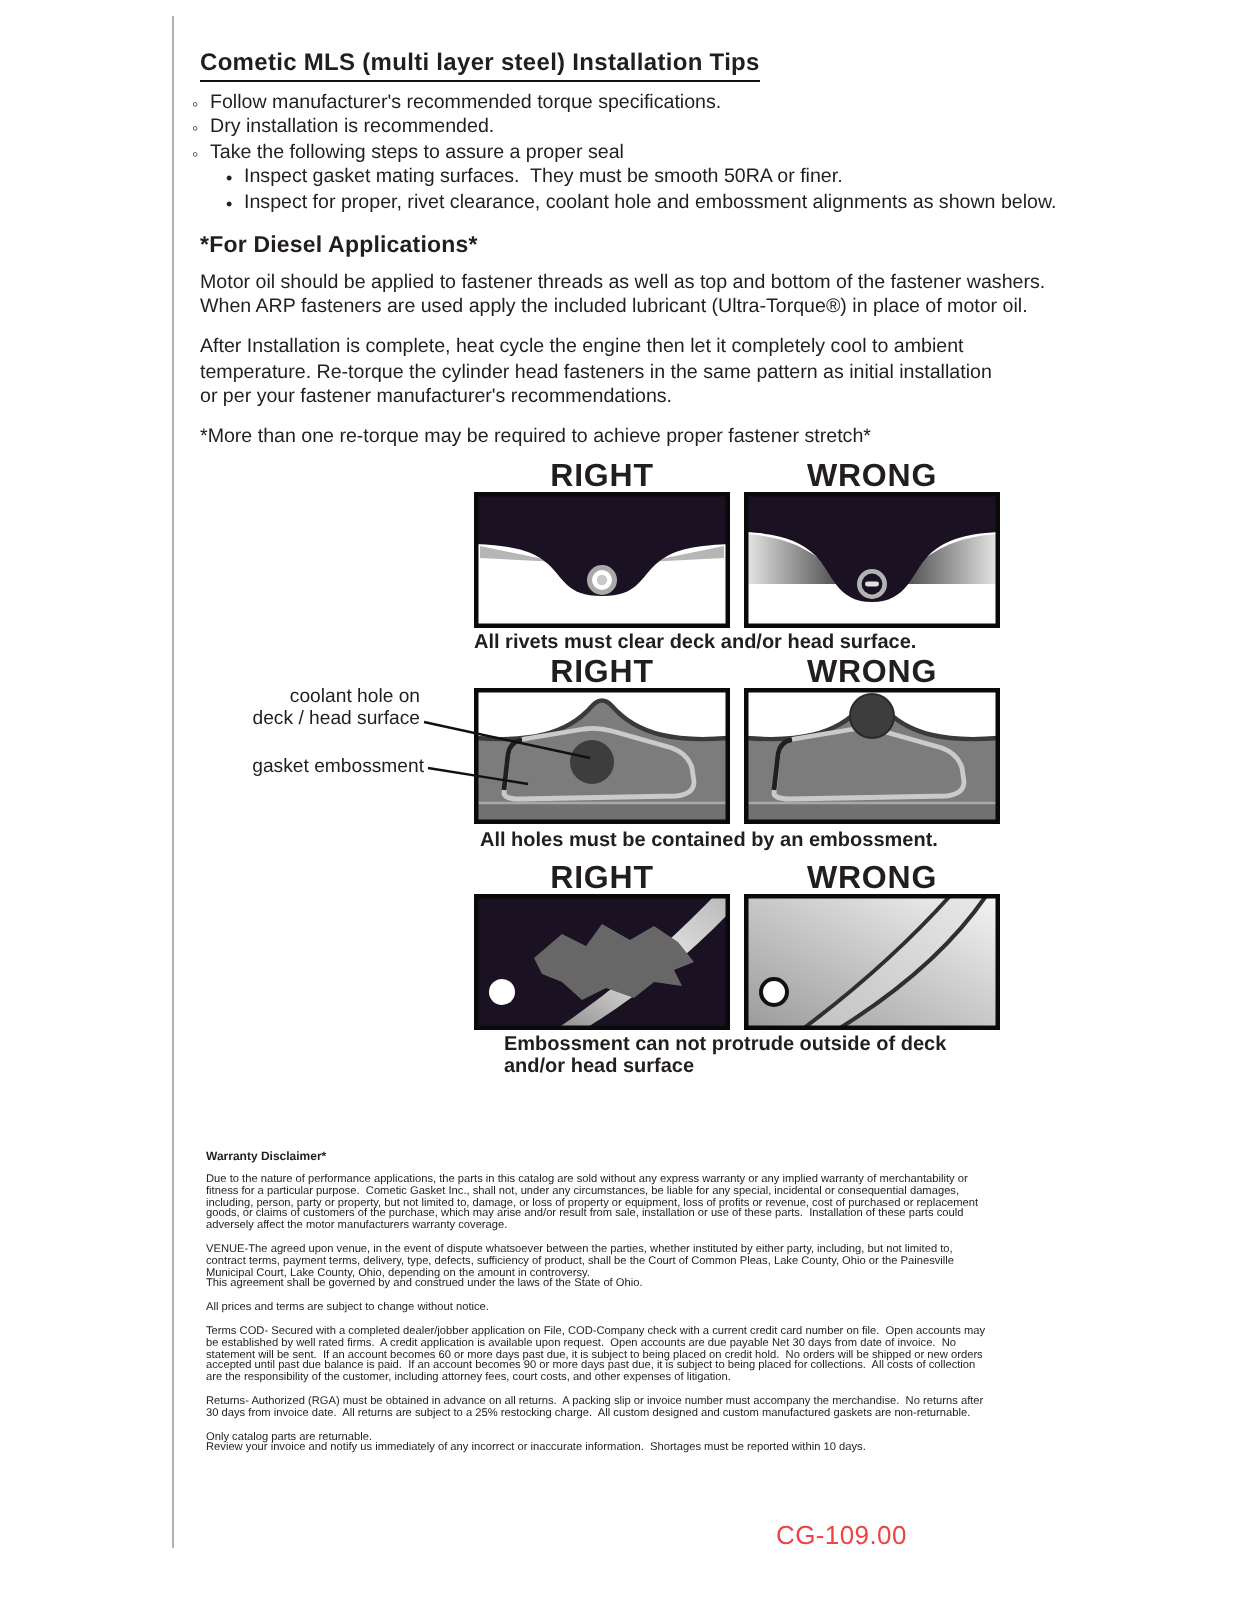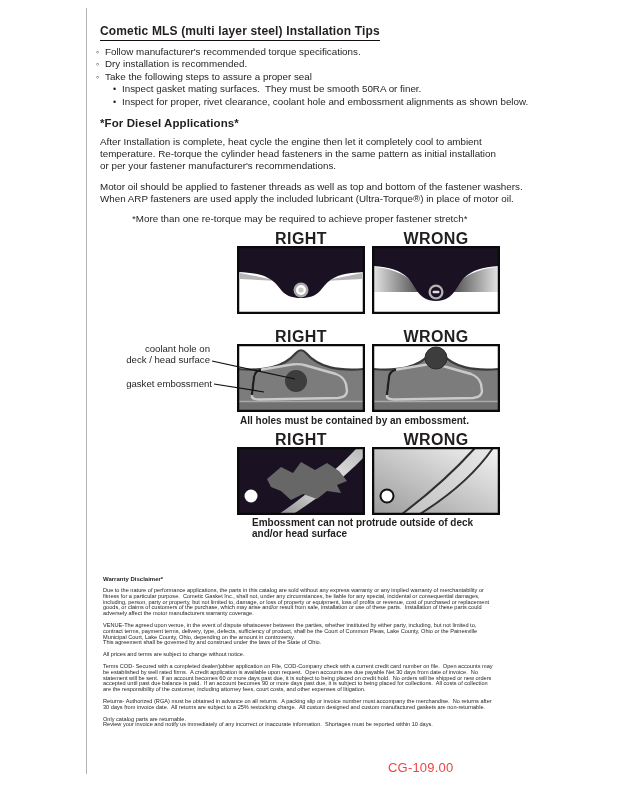--- a/index.html
+++ b/index.html
@@ -58,29 +58,29 @@
     </div>
     <div class="brow sub">
       <span class="bglyph">•</span>
       <span class="pre">Inspect for proper, rivet clearance, coolant hole and embossment alignments as shown below.</span>
     </div>
   </div>
 
   <div class="abs" style="left:100px; top:117px;">
     <div class="diesel-h">*For Diesel Applications*</div>
     <div class="body-lines mb8">
+        <div>Motor oil should be applied to fastener threads as well as top and bottom of the fastener washers.</div>
+        <div>When ARP fasteners are used apply the included lubricant (Ultra-Torque®) in place of motor oil.</div>
+      </div>
+    <div class="body-lines mb8">
         <div>After Installation is complete, heat cycle the engine then let it completely cool to ambient</div>
         <div>temperature. Re-torque the cylinder head fasteners in the same pattern as initial installation</div>
         <div>or per your fastener manufacturer's recommendations.</div>
       </div>
-    <div class="body-lines mb8">
-        <div>Motor oil should be applied to fastener threads as well as top and bottom of the fastener washers.</div>
-        <div>When ARP fasteners are used apply the included lubricant (Ultra-Torque®) in place of motor oil.</div>
-      </div>
-    <div class="note" style="margin-top:2px;margin-left:32px;">*More than one re-torque may be required to achieve proper fastener stretch*</div>
+    <div class="note" style="margin-top:2px;">*More than one re-torque may be required to achieve proper fastener stretch*</div>
   </div>
 
   <div class="abs dlabel" style="left:237px; top:230px;">RIGHT</div>
   <div class="abs dlabel" style="left:372px; top:230px;">WRONG</div>
 
   <svg class="dbox" style="left:237px; top:246px;" width="128" height="68" viewBox="0 0 128 68">
     <rect x="1" y="1" width="126" height="66" fill="#ffffff"></rect>
     <polygon points="3,27 42,35 3,33" fill="#b6b6b6"></polygon>
     <polygon points="125,27 86,35 125,33" fill="#b6b6b6"></polygon>
     <path d="M1,1 H127 V26 C108,27 99,29 91,36 C83,43 82,52 64,52 C46,52 45,43 37,36 C29,29 20,27 1,26 Z" fill="#1a1122"></path>
@@ -104,20 +104,21 @@
     <rect x="1" y="1" width="126" height="66" fill="#ffffff"></rect>
     <path d="M1,21 C18,22 30,27 40,35 L47,46 L1,46 Z" fill="url(#wgl)"></path>
     <path d="M127,21 C110,22 98,27 88,35 L81,46 L127,46 Z" fill="url(#wgr)"></path>
     <path d="M1,1 H127 V20 C110,21 100,24 92,32 C84,40 82,55 64,55 C46,55 44,40 36,32 C28,24 18,21 1,20 Z" fill="#1a1122"></path>
     <circle cx="64" cy="46" r="7.5" fill="#b3b3b3"></circle>
     <circle cx="64" cy="46" r="5.2" fill="#1a1122"></circle>
     <rect x="60.5" y="44.8" width="7" height="2.4" rx="1.2" fill="#e0e0e0"></rect>
     <rect x="1" y="1" width="126" height="66" fill="none" stroke-width="2.5" stroke="#0a0a0a"></rect>
   </svg>
 
+  <div class="abs caption pre" style="left:237px; top:316px;">All rivets must clear deck and/or head surface.</div>
 
   <div class="abs dlabel" style="left:237px; top:328px;">RIGHT</div>
   <div class="abs dlabel" style="left:372px; top:328px;">WRONG</div>
 
   <div class="abs ann" style="left:118px; top:343px;">
       <div>coolant hole on</div>
       <div>deck / head surface</div>
     </div>
   <div class="abs ann" style="left:120px; top:378px;">
     <div>gasket embossment</div>

